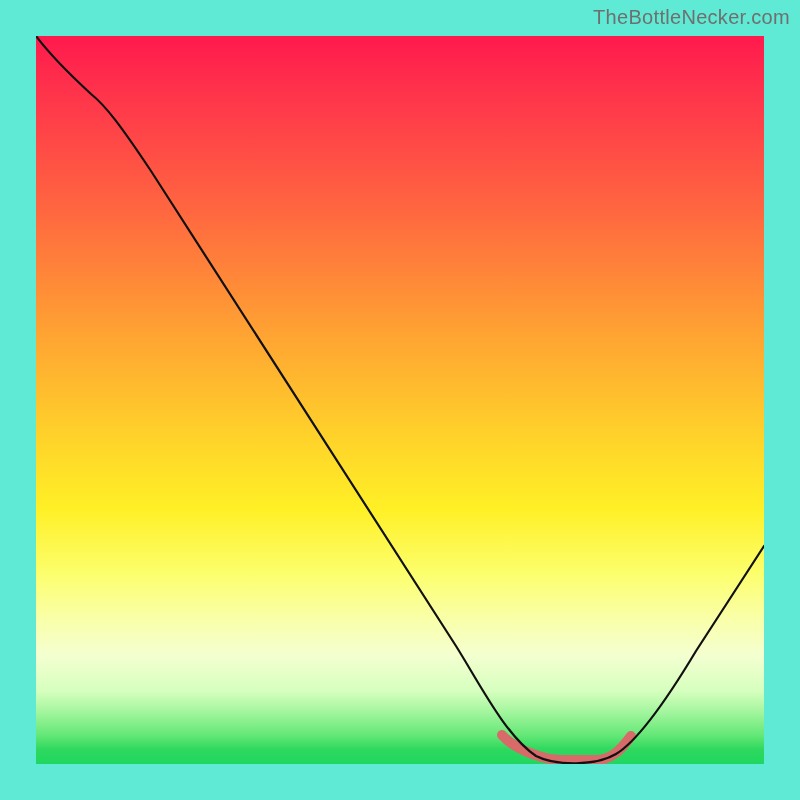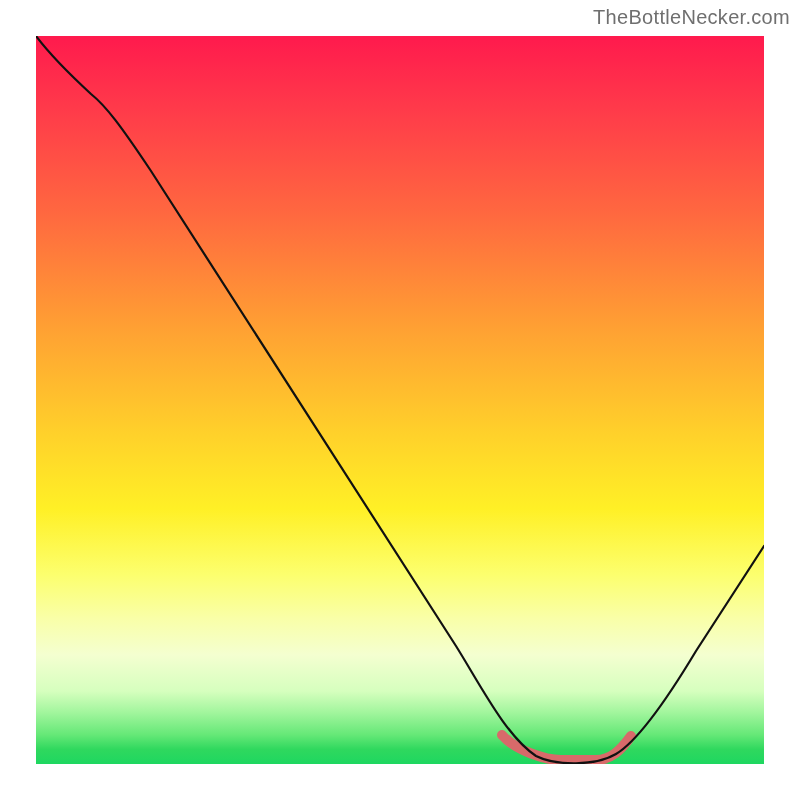--- a/index.html
+++ b/index.html
@@ -10,21 +10,21 @@
     background: #000;
     overflow: hidden;
     font-family: Arial, Helvetica, sans-serif;
   }
   .frame {
     position: absolute;
     left: 0;
     top: 0;
     width: 800px;
     height: 800px;
-    background: #ffffff;
+    background: #5eead4;
   }
   .plot-area {
     position: absolute;
     left: 36px;
     top: 36px;
     width: 728px;
     height: 728px;
     overflow: hidden;
   }
   .gradient {

